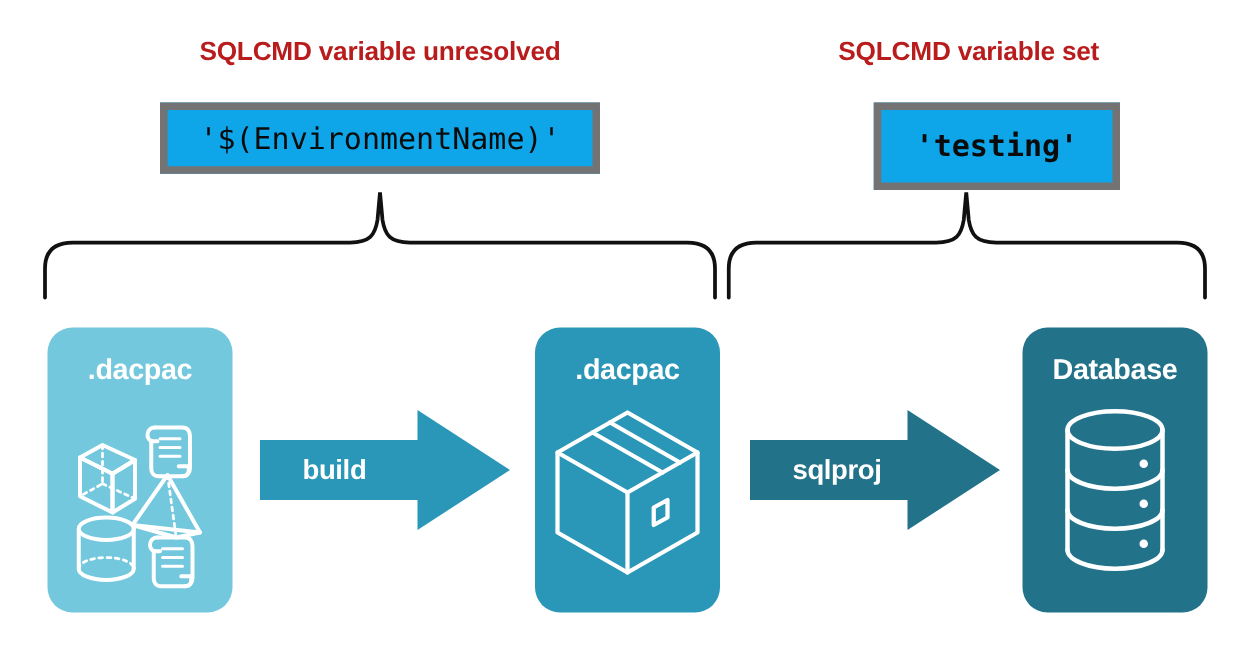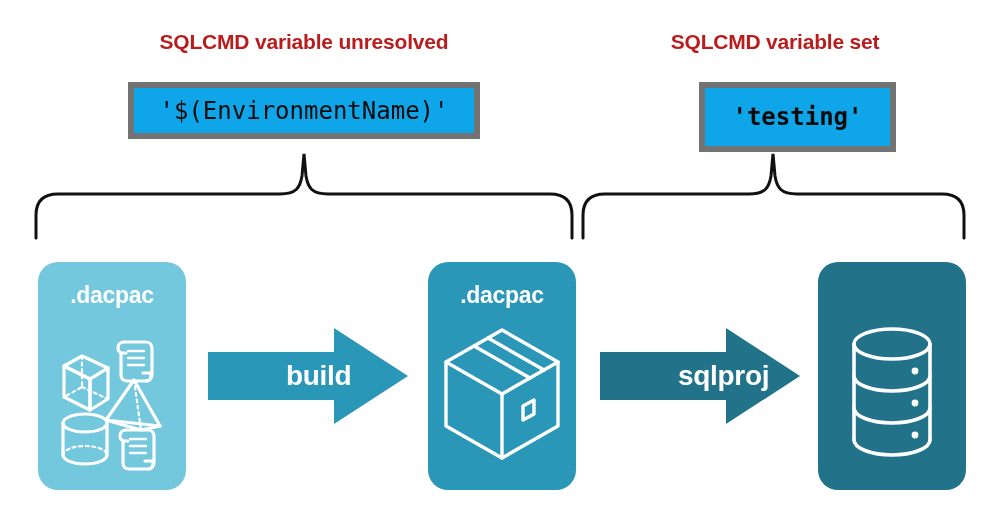--- a/index.html
+++ b/index.html
@@ -95,27 +95,26 @@
   .arrow-label {
     position: absolute;
     left: 0;
     top: 0;
     width: 100%;
     height: 100%;
     display: flex;
     align-items: center;
     font-family: "Liberation Sans", sans-serif;
     font-weight: bold;
-    font-size: 28px;
+    font-size: 22px;
     color: #ffffff;
     letter-spacing: -0.3px;
     padding-left: 34px;
     box-sizing: border-box;
     white-space: nowrap;
-    margin-left: 44px;
   }
   #arrow-build  { left: 208px; top: 328px; width: 200px; }
   #arrow-deploy { left: 600px; top: 328px; width: 200px; }
 
   .arrow svg { display: block; width: 100%; height: 100%; }
 </style>
 </head>
 <body>
 
 <div class="group-label" id="label-left">SQLCMD variable unresolved</div>
@@ -223,20 +222,21 @@
 </div>
 
 <div class="arrow" id="arrow-deploy">
   <svg viewBox="0 0 200 96" preserveAspectRatio="none">
     <polygon points="0,24 126,24 126,0 200,48 126,96 126,72 0,72" fill="#22738a"></polygon>
   </svg>
   <div class="arrow-label">sqlproj</div>
 </div>
 
 <div class="flow-box" id="box-database">
+  <div class="flow-title">Database</div>
   <svg class="flow-art" viewBox="0 0 148 160" height="160">
     <g fill="none" stroke="#ffffff" stroke-width="3.6" stroke-linejoin="round" stroke-linecap="round">
       <ellipse cx="74" cy="26" rx="38" ry="15"></ellipse>
       <path d="M 36,26 L 36,122"></path>
       <path d="M 112,26 L 112,122"></path>
       <path d="M 36,122 C 36,130 53,137 74,137 C 95,137 112,130 112,122"></path>
       <path d="M 36,58 C 36,66 53,73 74,73 C 95,73 112,66 112,58"></path>
       <path d="M 36,90 C 36,98 53,105 74,105 C 95,105 112,98 112,90"></path>
       <circle cx="97" cy="53" r="3.4" fill="#ffffff" stroke="none"></circle>
       <circle cx="97" cy="85" r="3.4" fill="#ffffff" stroke="none"></circle>

